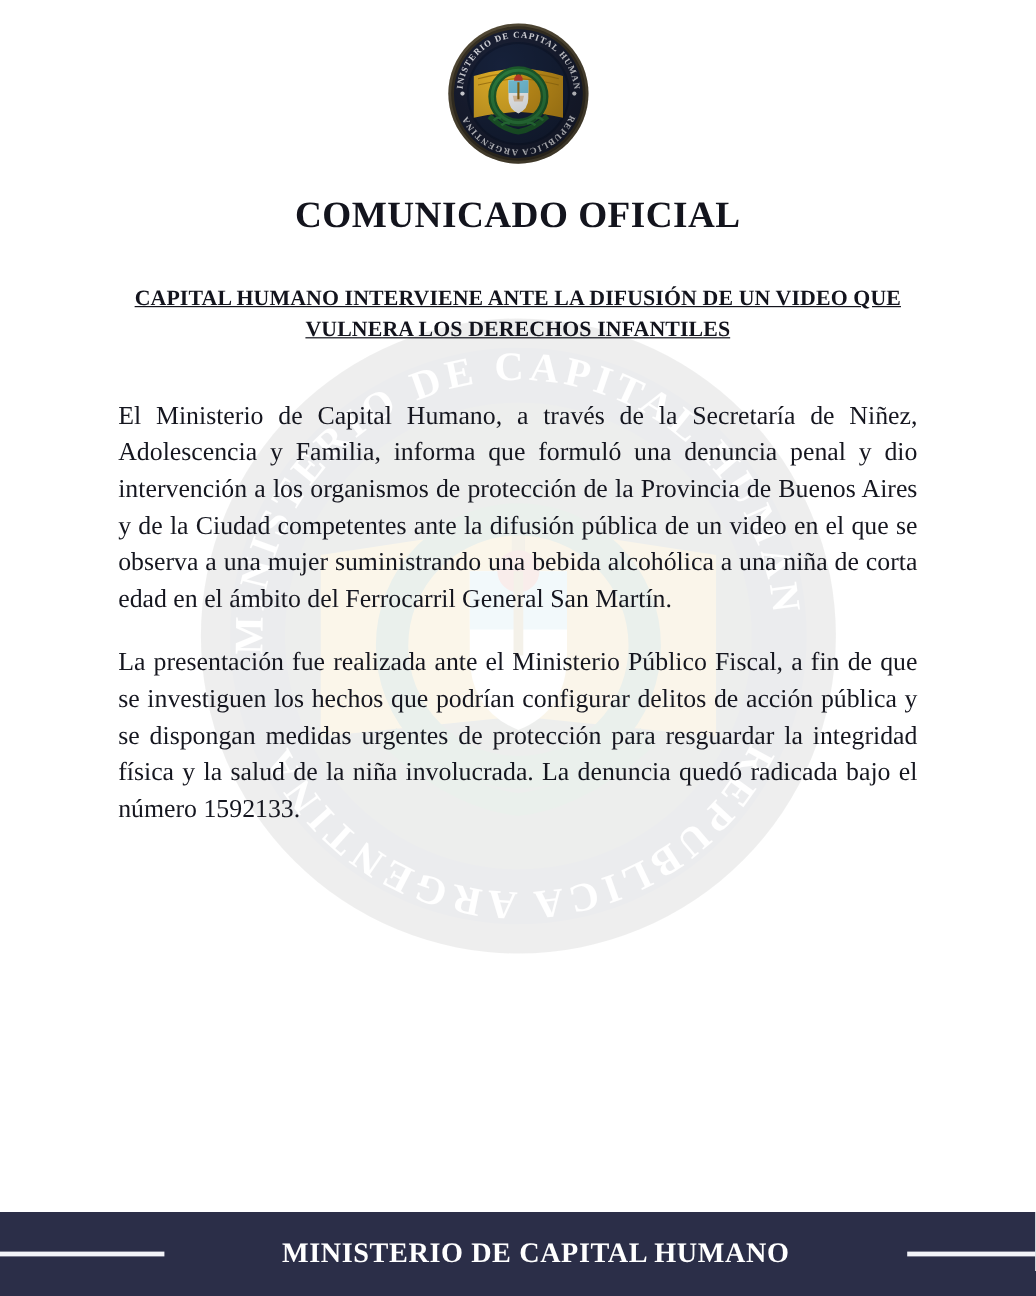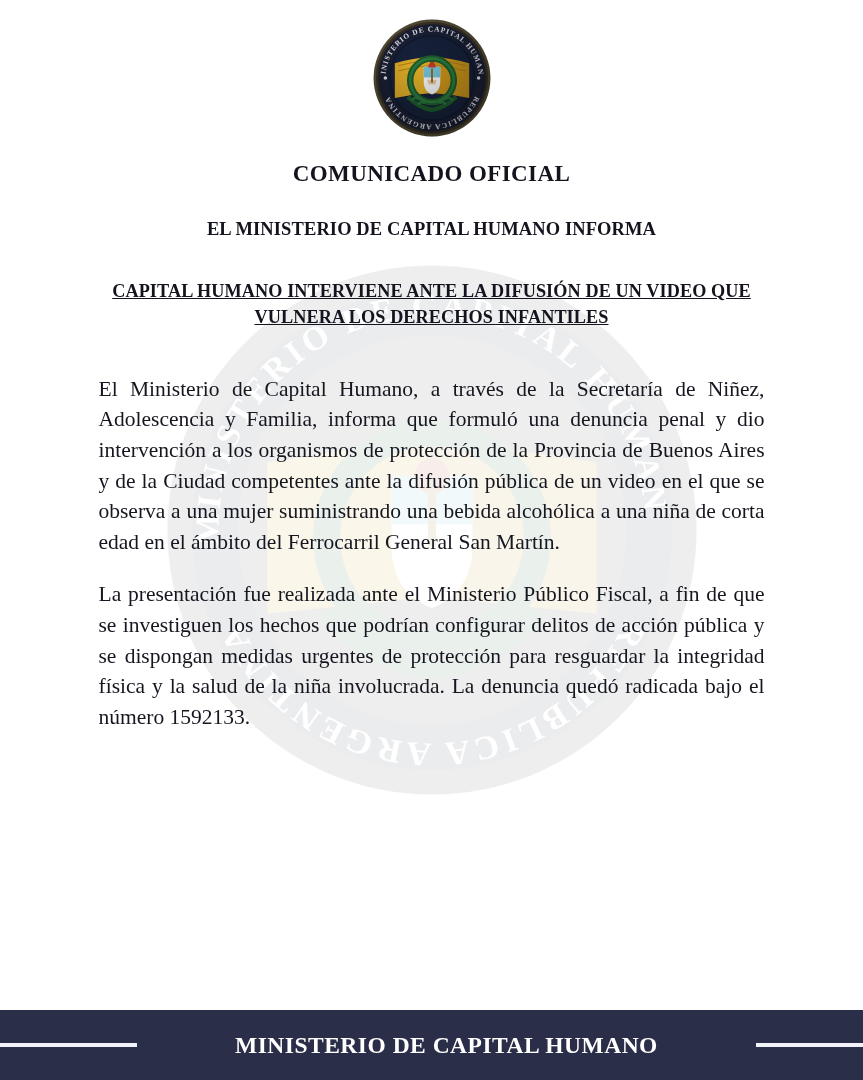--- a/index.html
+++ b/index.html
@@ -51,21 +51,21 @@
 
   
   .headings {
     position: relative;
     z-index: 2;
     text-align: center;
   }
   .doc-title {
     margin: 0;
     padding-top: 24px;
-    font-size: 23px;
+    font-size: 31px;
     font-weight: bold;
     letter-spacing: 0.4px;
     color: #13141d;
   }
   .doc-subtitle {
     margin: 0;
     padding-top: 32px;
     font-size: 18.5px;
     font-weight: bold;
     letter-spacing: 0.1px;
@@ -213,21 +213,20 @@
       <path d="M 152,290 q 12,-12 24,-5" fill="none" stroke="#2b7a3d" stroke-width="7"></path>
       <path d="M 270,276 q -10,-12 -22,-6" fill="none" stroke="#2b7a3d" stroke-width="7"></path>
       <path d="M 248,290 q -12,-12 -24,-5" fill="none" stroke="#2b7a3d" stroke-width="7"></path>
 
       <circle cx="200" cy="200" r="198" fill="url(#sl-shine)"></circle>
     </svg>
   </div>
 
   <div class="headings">
     <h1 class="doc-title">COMUNICADO OFICIAL</h1>
-    <h2 class="doc-subtitle">EL MINISTERIO DE CAPITAL HUMANO INFORMA</h2>
     <h3 class="doc-headline">CAPITAL HUMANO INTERVIENE ANTE LA DIFUSIÓN DE UN VIDEO QUE VULNERA LOS DERECHOS INFANTILES</h3>
   </div>
 
   <div class="body-copy">
     <p>El Ministerio de Capital Humano, a través de la Secretaría de Niñez, Adolescencia y Familia, informa que formuló una denuncia penal y dio intervención a los organismos de protección de la Provincia de Buenos Aires y de la Ciudad competentes ante la difusión pública de un video en el que se observa a una mujer suministrando una bebida alcohólica a una niña de corta edad en el ámbito del Ferrocarril General San Martín.</p>
     <p>La presentación fue realizada ante el Ministerio Público Fiscal, a fin de que se investiguen los hechos que podrían configurar delitos de acción pública y se dispongan medidas urgentes de protección para resguardar la integridad física y la salud de la niña involucrada. La denuncia quedó radicada bajo el número 1592133.</p>
   </div>
 
   <div class="footer">
     <div class="footer-rule left"></div>

